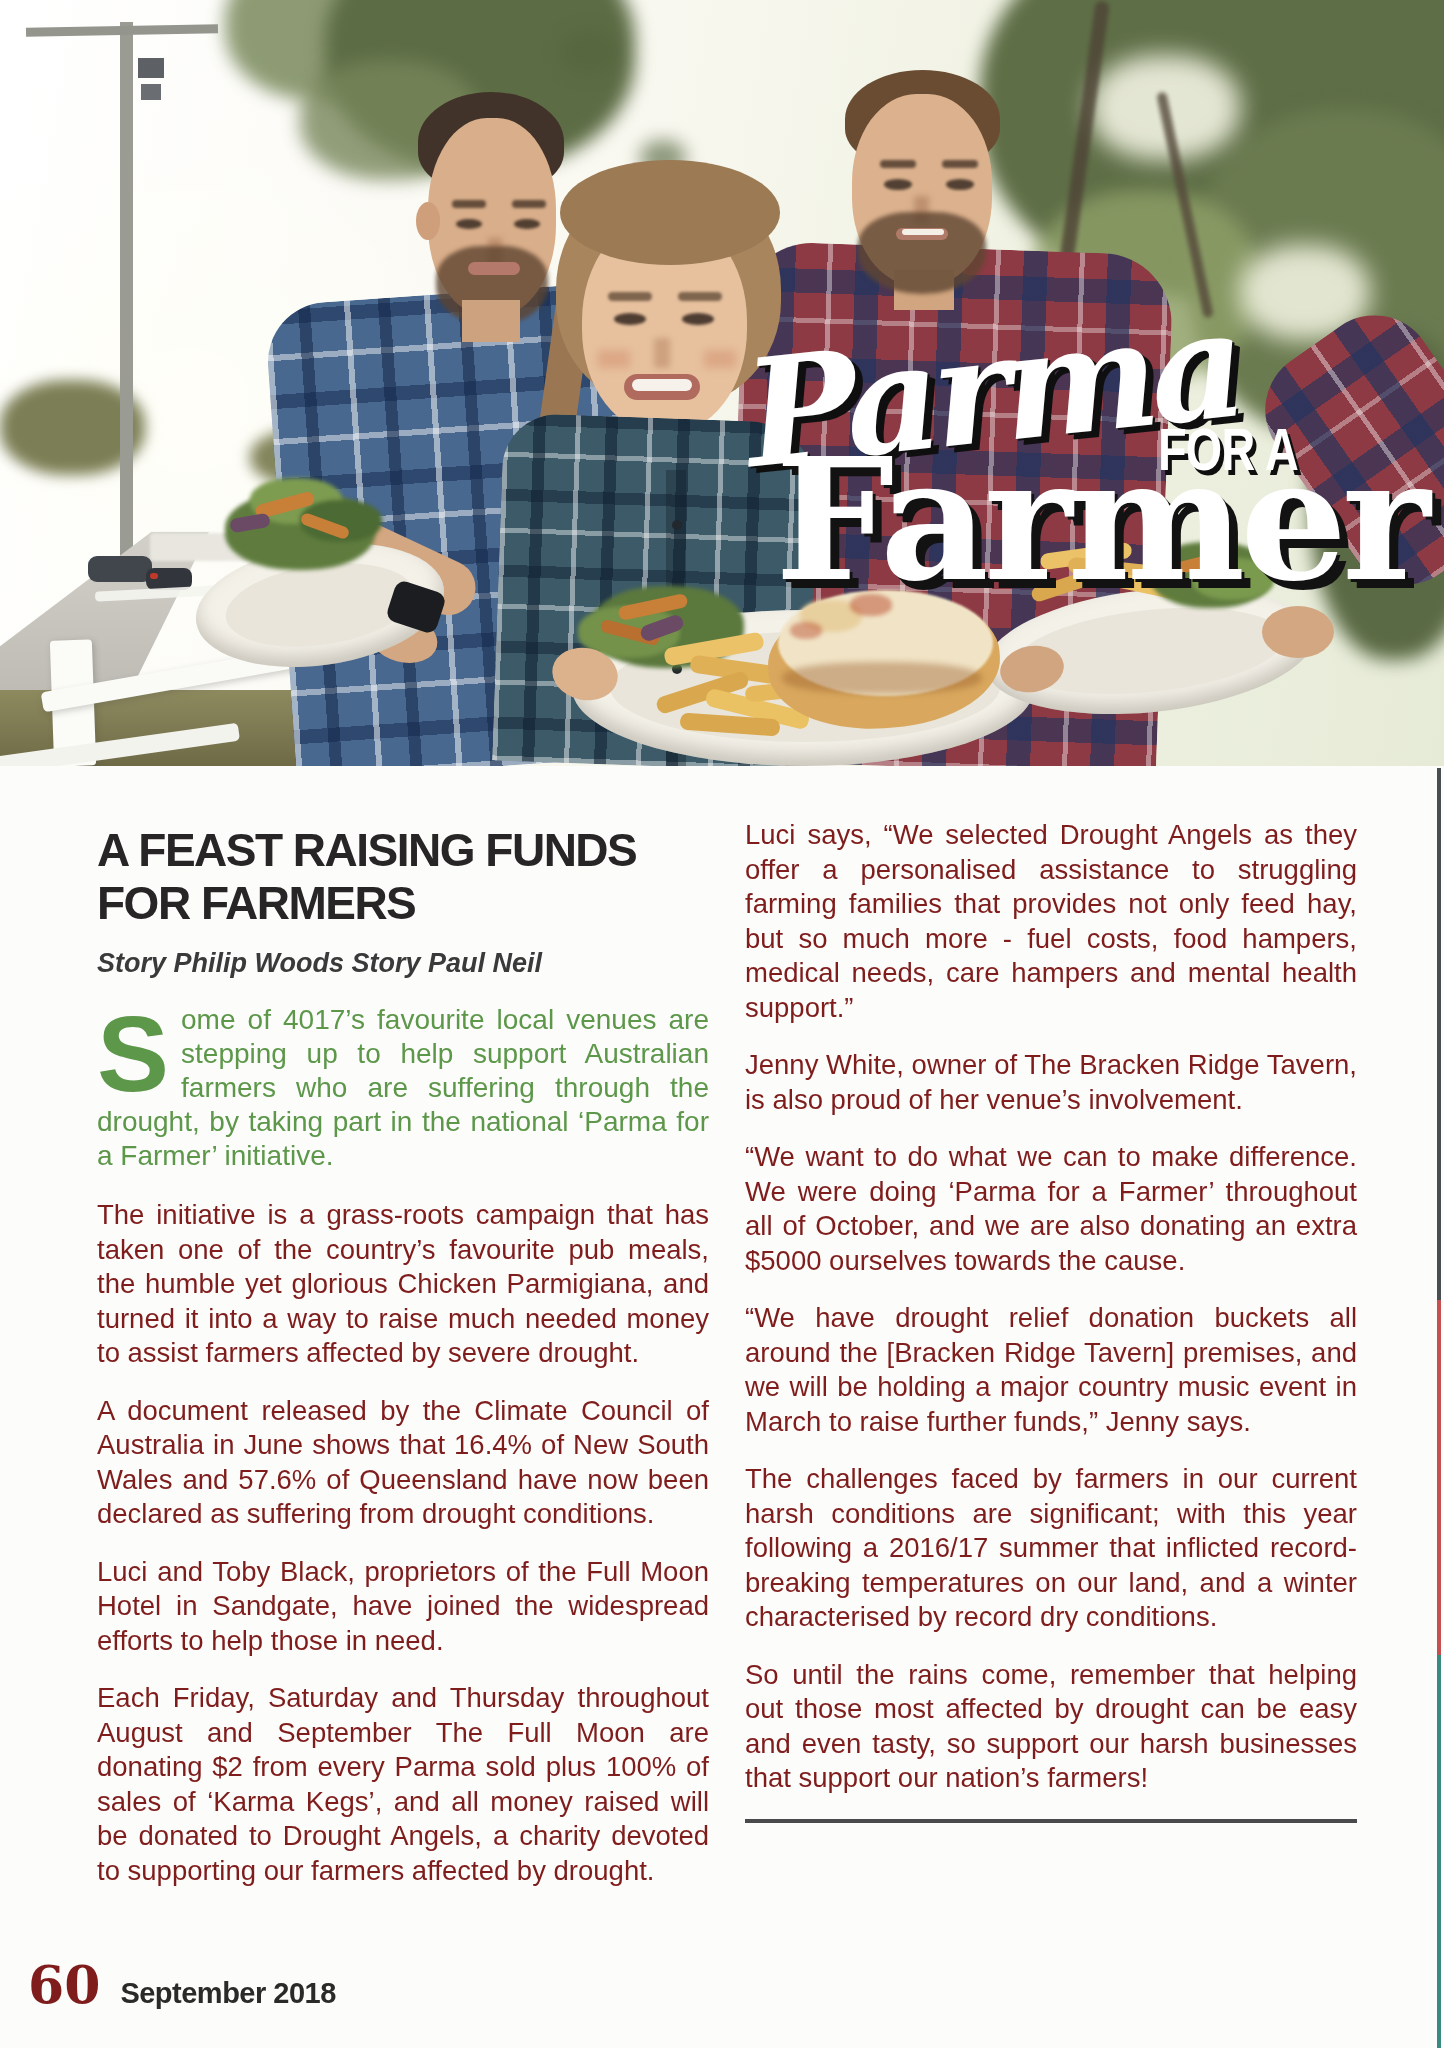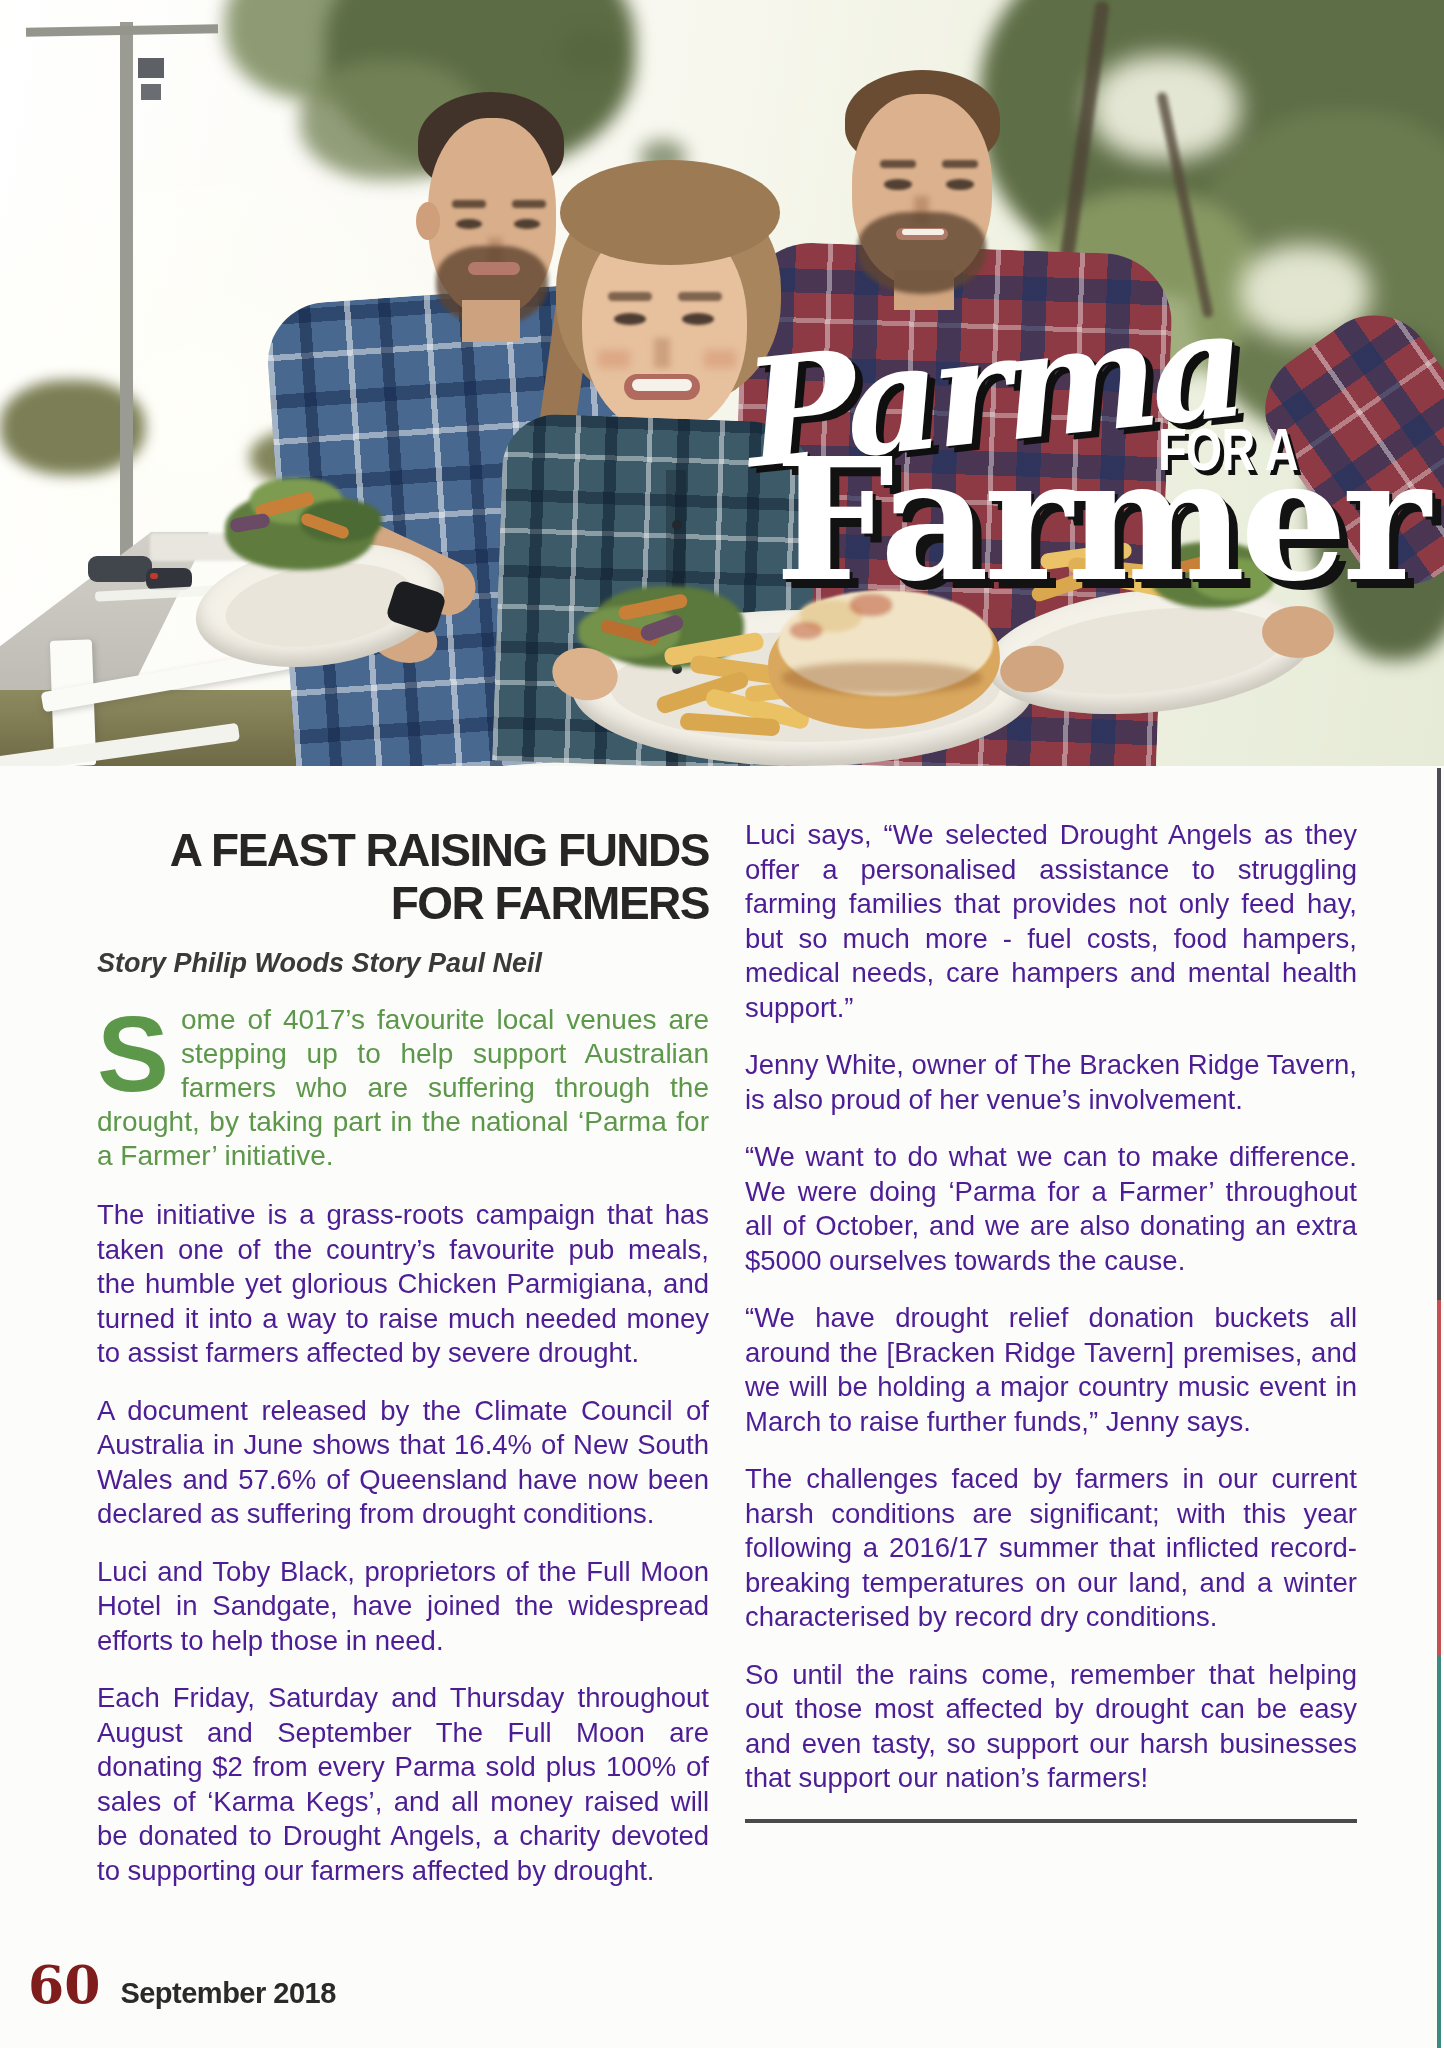--- a/index.html
+++ b/index.html
@@ -38,25 +38,25 @@
   .t-fora{left:1158px;top:420px;font-weight:700;font-size:60px;line-height:1;color:#ffffff;
           letter-spacing:-1px;transform:scaleX(.78);transform-origin:left top;
           text-shadow:5px 5px 0 #0f0f0f;z-index:30;}
   .t-farmer{left:775px;top:436px;font-family:"DejaVu Serif",serif;font-weight:700;font-size:168px;
             line-height:1;color:#ffffff;letter-spacing:-5px;
             text-shadow:9px 9px 0 #121212,3px 3px 0 #121212;z-index:30;}
   
   .col{position:absolute;width:612px;}
   .col-left{left:97px;top:824px;}
   .col-right{left:745px;top:818px;}
-  h1.head{margin:0;font-size:46px;line-height:53px;font-weight:700;color:#272525;letter-spacing:-1.5px;text-align:right;}
+  h1.head{margin:0;font-size:46px;line-height:53px;font-weight:700;color:#272525;letter-spacing:-1.5px;}
   .byline{margin:18px 0 0 0;font-style:italic;font-size:27px;color:#3a3a3a;font-weight:bold;}
   .lead{margin:24px 0 0 0;font-size:28px;line-height:34px;color:#5c974a;text-align:justify;}
   .dropcap{float:left;font-size:108px;line-height:.8;font-weight:700;color:#5c974a;margin:8px 12px 0 0;}
-  .para{margin:0 0 23px 0;font-size:27.5px;line-height:34.5px;color:#4c1d95;text-align:justify;}
+  .para{margin:0 0 23px 0;font-size:27.5px;line-height:34.5px;color:#7f1d1d;text-align:justify;}
   .col-left .para{margin-top:0;}
   .col-left .lead{margin-bottom:25px;}
   .fact-rule{border:none;border-top:4px solid #4a4a4c;margin:8px 0 14px 0;}
   .factsheet{margin:0;font-style:italic;font-size:27.5px;line-height:34.5px;color:#6b6c6e;text-align:justify;}
   
   .footer{position:absolute;left:28px;top:1954px;display:flex;align-items:baseline;gap:20px;}
   .pagenum{font-family:"DejaVu Serif",serif;font-weight:700;font-size:52px;color:#7f1d1d;}
   .issue{font-size:29px;font-weight:700;letter-spacing:-.5px;color:#2a2a28;}
   
   .edge{position:absolute;left:1437px;width:4px;}

